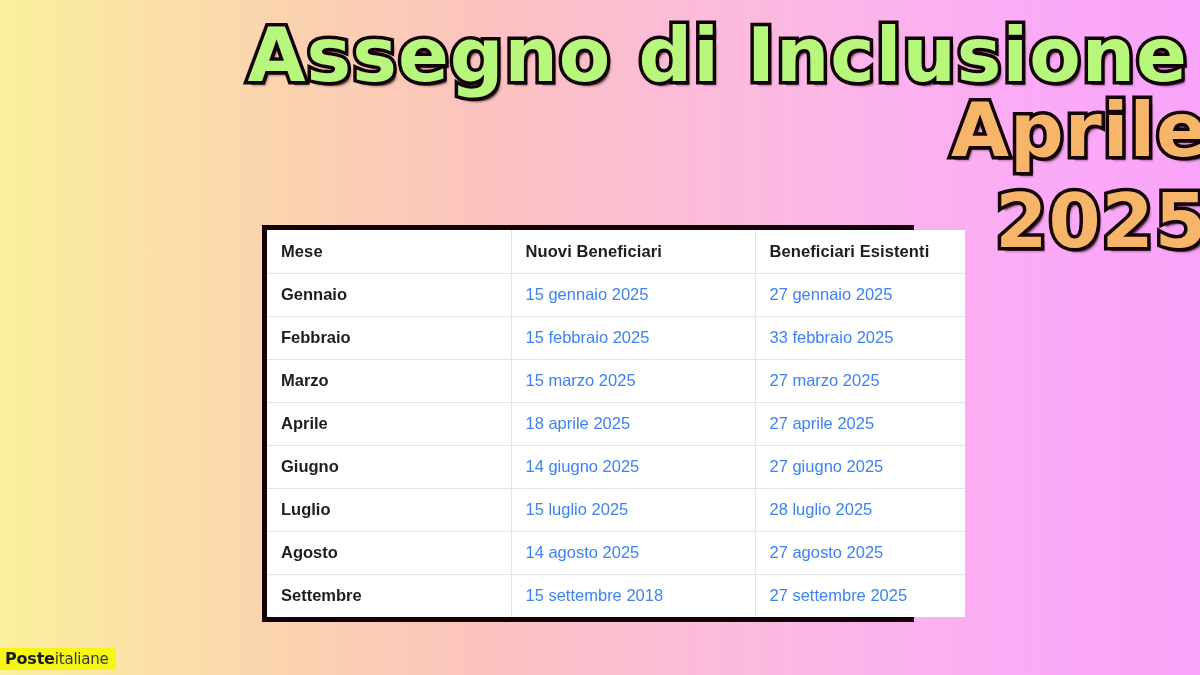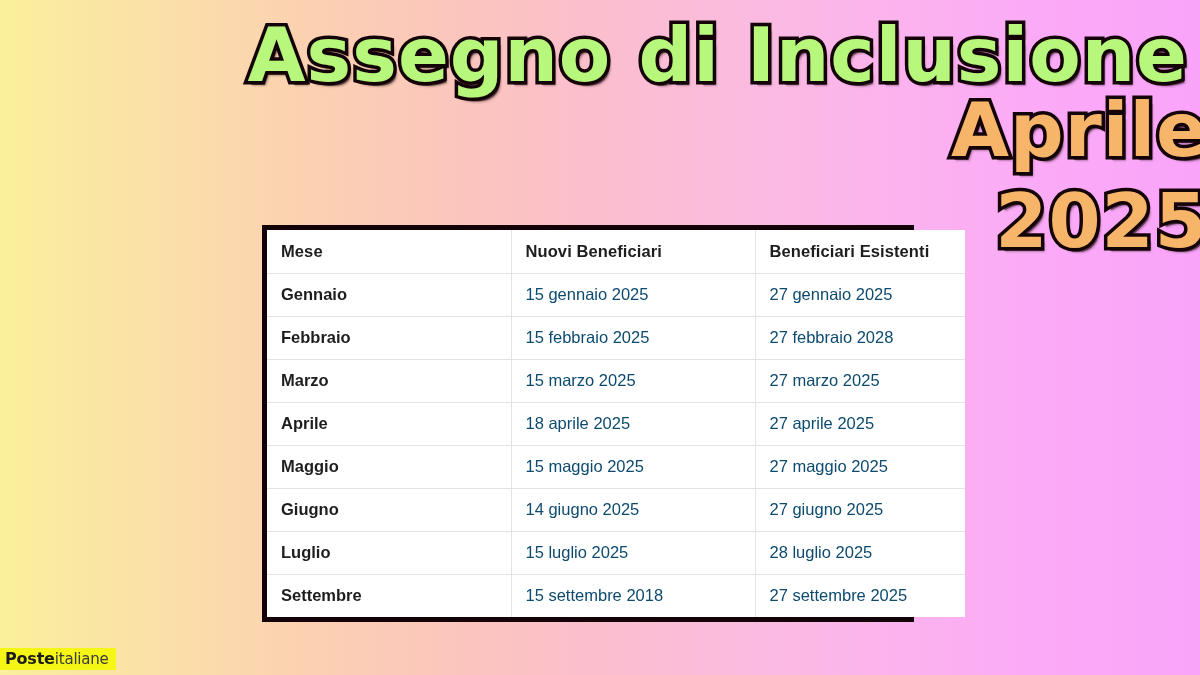--- a/index.html
+++ b/index.html
@@ -133,21 +133,21 @@
     letter-spacing: 0.1px;
   }
 
   table#schedule-table td.month-cell {
     font-weight: bold;
     color: #1d1d1f;
   }
 
   table#schedule-table td.date-cell {
     font-weight: normal;
-    color: #0c4a6e;
+    color: #3b82f6;
   }
 
   
   #poste-watermark {
     position: absolute;
     left: 0;
     bottom: 5px;
     background: #f5f516;
     padding: 3px 7px 3px 5px;
     line-height: 1;
@@ -196,48 +196,48 @@
       </thead>
       <tbody>
         <tr>
           <td class="month-cell">Gennaio</td>
           <td class="date-cell">15 gennaio 2025</td>
           <td class="date-cell">27 gennaio 2025</td>
         </tr>
         <tr>
           <td class="month-cell">Febbraio</td>
           <td class="date-cell">15 febbraio 2025</td>
-          <td class="date-cell">27 febbraio 2028</td>
+          <td class="date-cell">33 febbraio 2025</td>
         </tr>
         <tr>
           <td class="month-cell">Marzo</td>
           <td class="date-cell">15 marzo 2025</td>
           <td class="date-cell">27 marzo 2025</td>
         </tr>
         <tr>
           <td class="month-cell">Aprile</td>
           <td class="date-cell">18 aprile 2025</td>
           <td class="date-cell">27 aprile 2025</td>
         </tr>
         <tr>
-          <td class="month-cell">Maggio</td>
-          <td class="date-cell">15 maggio 2025</td>
-          <td class="date-cell">27 maggio 2025</td>
-        </tr>
-        <tr>
           <td class="month-cell">Giugno</td>
           <td class="date-cell">14 giugno 2025</td>
           <td class="date-cell">27 giugno 2025</td>
         </tr>
         <tr>
           <td class="month-cell">Luglio</td>
           <td class="date-cell">15 luglio 2025</td>
           <td class="date-cell">28 luglio 2025</td>
         </tr>
         <tr>
+          <td class="month-cell">Agosto</td>
+          <td class="date-cell">14 agosto 2025</td>
+          <td class="date-cell">27 agosto 2025</td>
+        </tr>
+        <tr>
           <td class="month-cell">Settembre</td>
           <td class="date-cell">15 settembre 2018</td>
           <td class="date-cell">27 settembre 2025</td>
         </tr>
       </tbody>
     </table>
   </div>
 
   <div id="poste-watermark"><span class="pw-bold">Poste</span><span class="pw-light">italiane</span></div>
 

